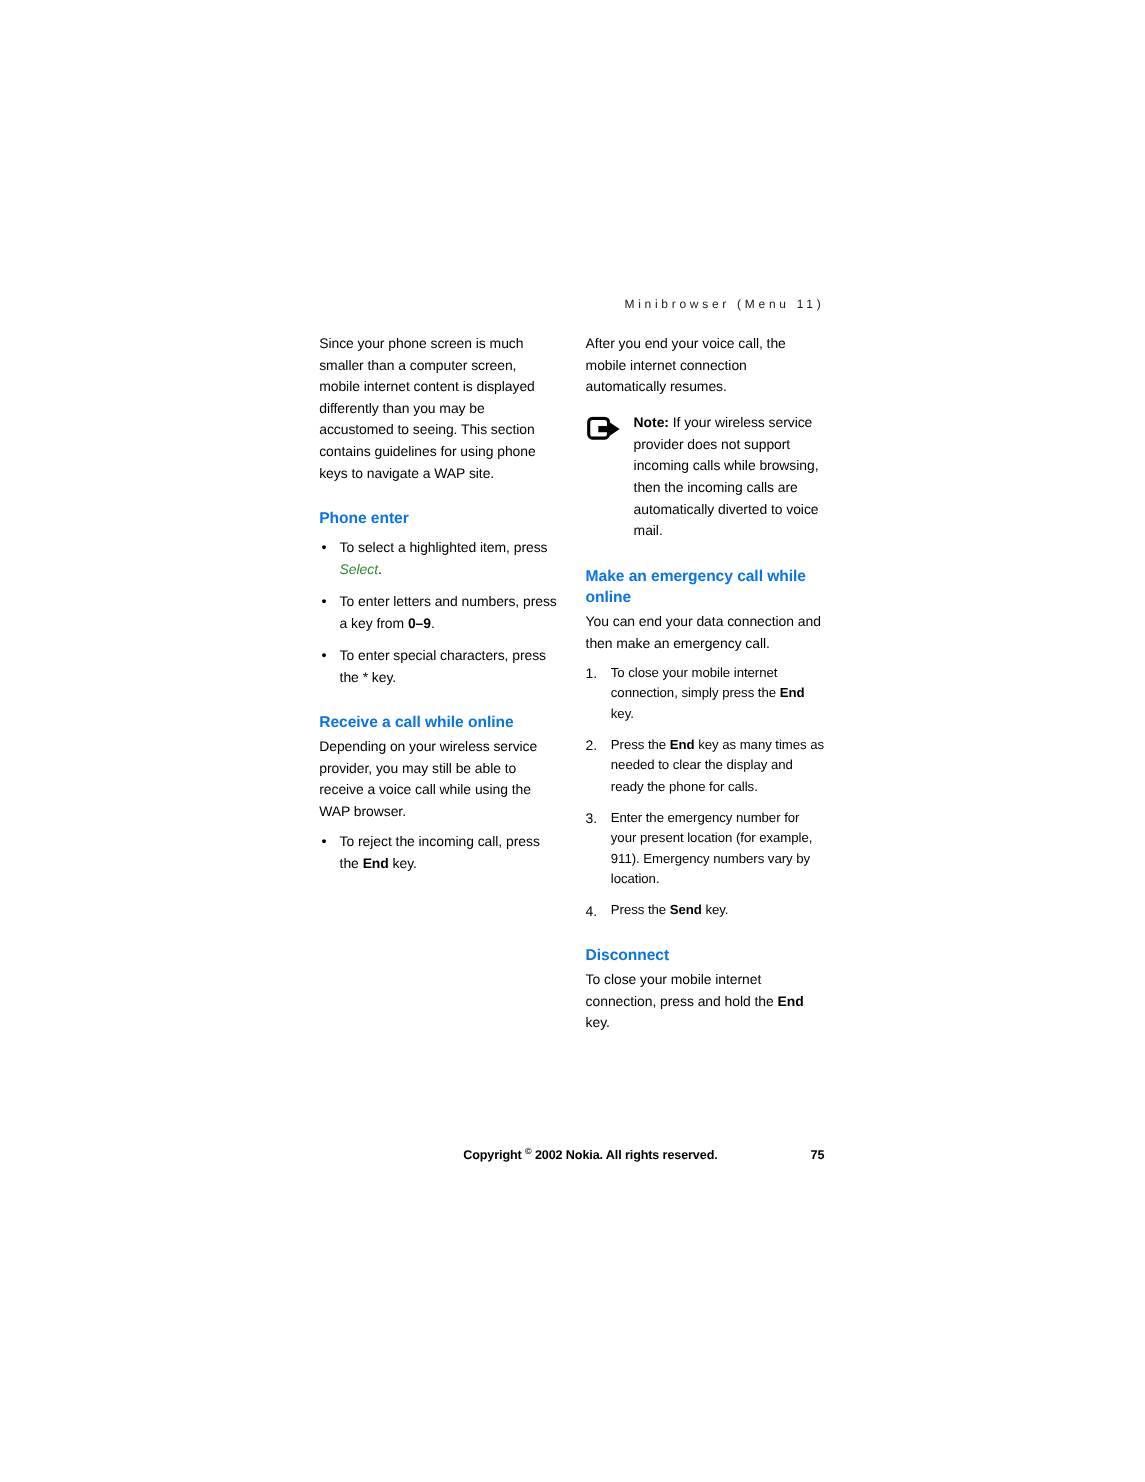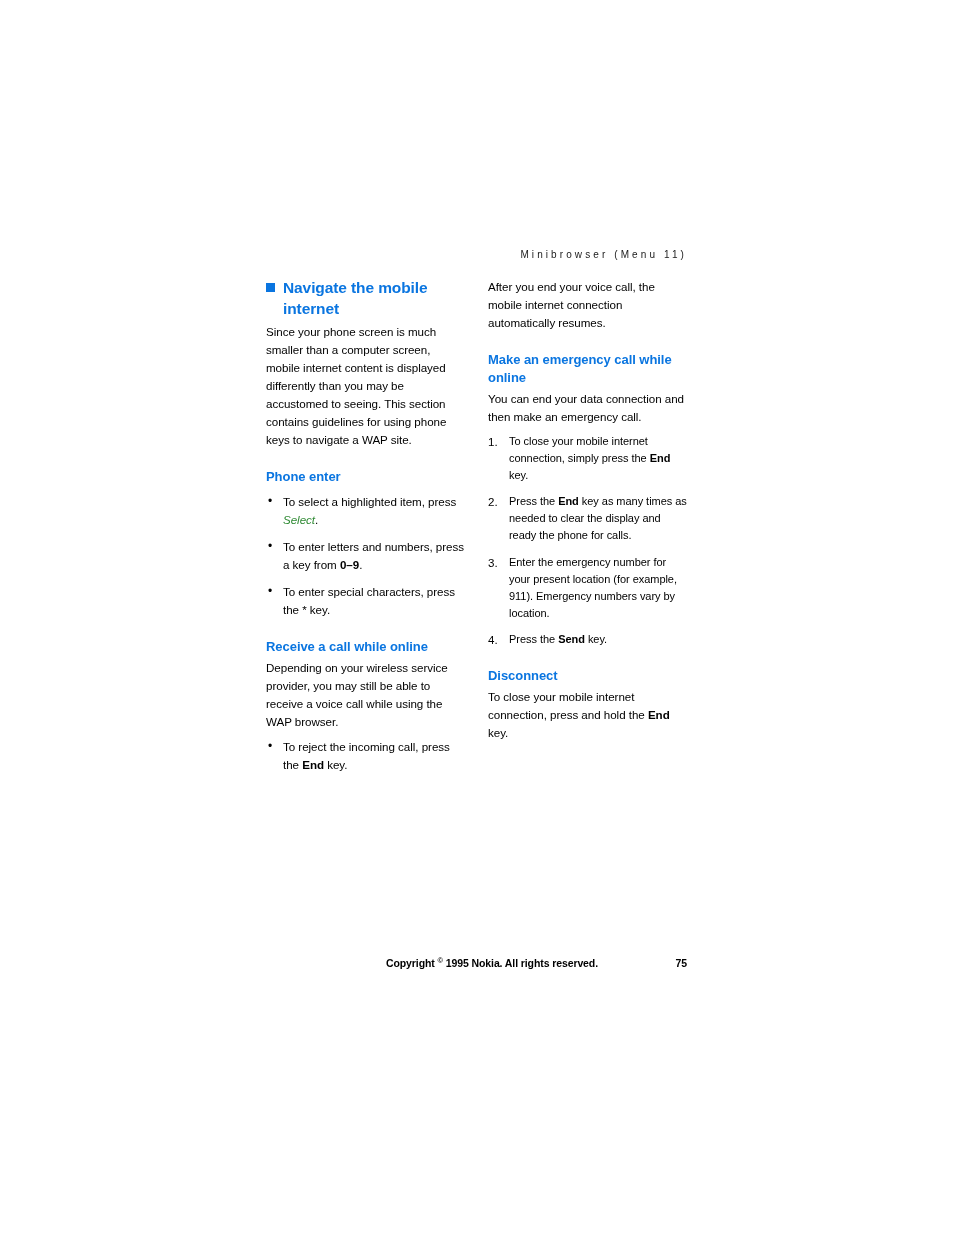--- a/index.html
+++ b/index.html
@@ -193,23 +193,20 @@
 <body>
 
 <div class="page">
 
   <div class="running-header">Minibrowser (Menu 11)</div>
 
   <div class="columns">
 
     <div class="col">
 
-      <h1 class="h1">
-        <span class="sqbullet"></span><span>Navigate the mobile internet</span>
-      </h1>
 
       <p class="body">Since your phone screen is much smaller than a computer screen, mobile internet content is displayed differently than you may be accustomed to seeing. This section contains guidelines for using phone keys to navigate a WAP site.</p>
 
       <h2 class="h2 sp-top">Phone enter</h2>
 
       <ul class="bullets">
           <li><span>To select a highlighted item, press </span><span class="green-italic">Select</span><span>.</span></li>
           <li><span>To enter letters and numbers, press a key from </span><span class="b">0–9</span><span>.</span></li>
           <li><span>To enter special characters, press the </span><span>*</span><span> key.</span></li>
         </ul>
@@ -220,36 +217,47 @@
 
       <ul class="bullets">
           <li><span>To reject the incoming call, press the </span><span class="b">End</span><span> key.</span></li>
         </ul>
     </div>
 
     <div class="col">
 
       <p class="body">After you end your voice call, the mobile internet connection automatically resumes.</p>
 
+      <div class="note">
+        <span class="note-icon">
+          <svg viewBox="0 0 30 22" width="30" height="22" aria-hidden="true">
+            <rect x="1.6" y="1.6" width="16.5" height="16.5" rx="3.2" ry="3.2" fill="none" stroke="#000000" stroke-width="2.6"></rect>
+            <path d="M9.6 8.0 L18.6 8.0 L18.6 4.6 L27.4 10.6 L18.6 16.6 L18.6 13.2 L9.6 13.2 Z" fill="#000000"></path>
+          </svg>
+        </span>
+        <div class="note-text">
+          <b>Note:</b><span> If your wireless service provider does not support incoming calls while browsing, then the incoming calls are automatically diverted to voice mail.</span>
+        </div>
+      </div>
 
       <h2 class="h2 sp-top">Make an emergency call while online</h2>
 
       <p class="body">You can end your data connection and then make an emergency call.</p>
 
       <ol class="numbered">
           <li><span>To close your mobile internet connection, simply press the </span><span class="b">End</span><span> key.</span></li>
           <li><span>Press the </span><span class="b">End</span><span> key as many times as needed to clear the display and ready the phone for calls.</span></li>
           <li><span>Enter the emergency number for your present location (for example, 911). Emergency numbers vary by location.</span></li>
           <li><span>Press the </span><span class="b">Send</span><span> key.</span></li>
         </ol>
 
       <h2 class="h2 sp-top">Disconnect</h2>
 
       <p class="body"><span>To close your mobile internet connection, press and hold the </span><span class="b">End</span><span> key.</span></p>
     </div>
   </div>
 
   <div class="footer">
-    <span class="copy"><span>Copyright </span><sup class="reg">©</sup><span> 1995 Nokia. All rights reserved.</span></span>
+    <span class="copy"><span>Copyright </span><sup class="reg">©</sup><span> 2002 Nokia. All rights reserved.</span></span>
     <span class="pageno">75</span>
   </div>
 
 </div>
 
 </body></html>

